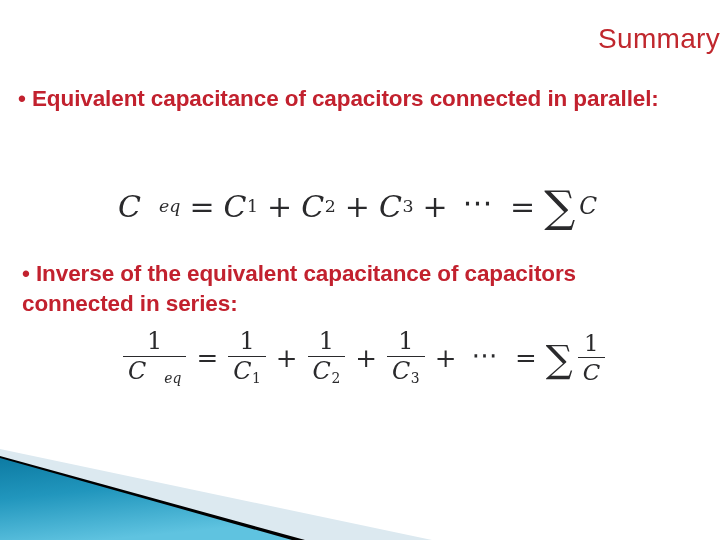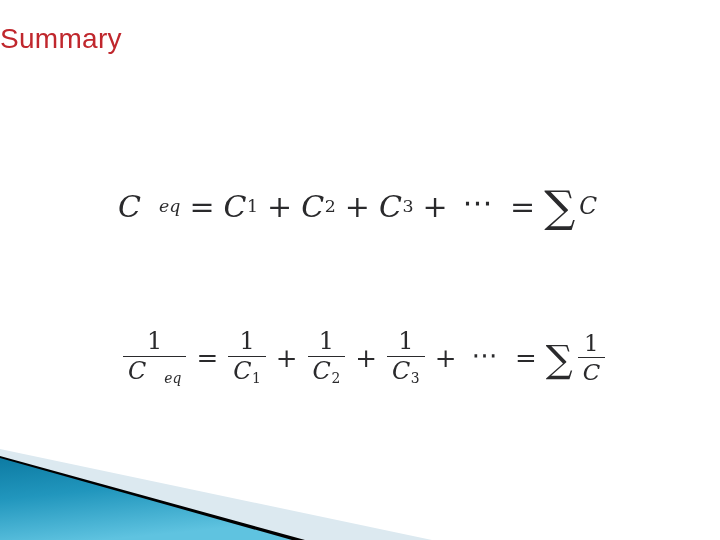--- a/index.html
+++ b/index.html
@@ -20,21 +20,21 @@
     background: #ffffff;
     overflow: hidden;
   }
 
   
   .slide-title {
     position: absolute;
     left: 0;
     top: 24px;
     width: 720px;
-    text-align: left;
+    text-align: right;
     font-family: "Liberation Sans", sans-serif;
     font-size: 28px;
     font-weight: normal;
     letter-spacing: 0.3px;
     color: #c0272d;
     line-height: 1.1;
   }
 
   
   .bullet-block {
@@ -157,40 +157,48 @@
     pointer-events: none;
   }
 </style>
 </head>
 <body>
 
 <div class="slide">
 
   <div class="slide-title">Summary</div>
 
+  <div class="bullet-block" id="bullet-parallel">
+    <span class="bullet-mark">•</span>
+    <span>Equivalent capacitance of capacitors connected in parallel:</span>
+  </div>
 
   <div class="formula" id="formula-parallel">
     <span class="math-var">C</span>
       <span class="sub">eq</span>
     <span class="math-op">=</span>
     <span class="math-var">C</span>
       <span class="sub-num">1</span>
     <span class="math-op">+</span>
     <span class="math-var">C</span>
       <span class="sub-num">2</span>
     <span class="math-op">+</span>
     <span class="math-var">C</span>
       <span class="sub-num">3</span>
     <span class="math-op">+</span>
     <span class="dots">⋯</span>
     <span class="math-op">=</span>
     <span class="sigma">∑</span>
     <span class="sigma-small">C</span>
   </div>
 
+  <div class="bullet-block" id="bullet-series">
+    <span class="bullet-mark">•</span>
+    <span>Inverse of the equivalent capacitance of capacitors connected in series:</span>
+  </div>
 
   <div class="formula" id="formula-series">
     <span class="frac">
       <span class="num">1</span>
       <span class="den"><span>C</span><span class="sub">eq</span></span>
     </span>
     <span class="math-op">=</span>
     <span class="frac">
       <span class="num">1</span>
       <span class="den"><span>C</span><span class="sub-num">1</span></span>

